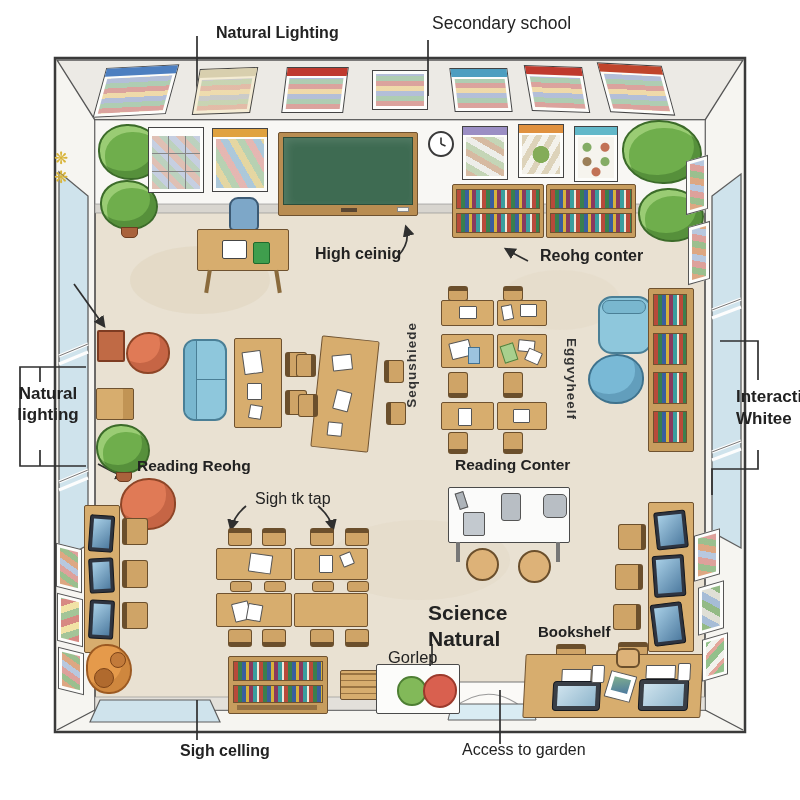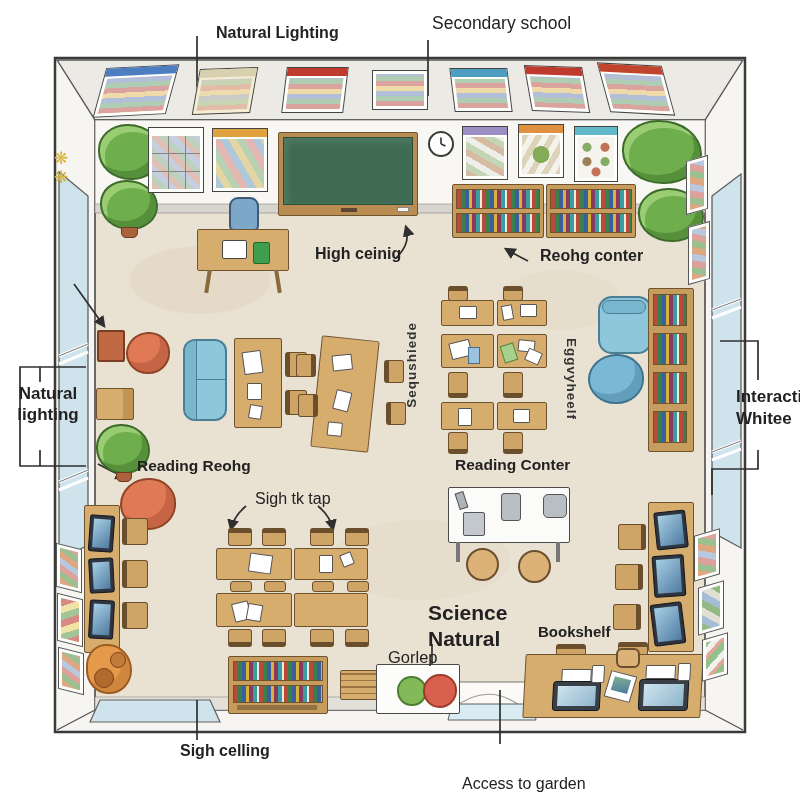--- a/index.html
+++ b/index.html
@@ -401,15 +401,15 @@
   <span class="lbl" style="left:137px;top:457px;font-size:15.5px;">Reading Reohg</span>
   <span class="lbl" style="left:455px;top:456px;font-size:15.5px;">Reading Conter</span>
   <span class="lbl big" style="left:255px;top:490px;">Sigh tk tap</span>
   <div class="abs" style="left:428px;top:600px;font-weight:700;font-size:21px;color:#222;line-height:1.25;">
     <div>Science</div>
     <div>Natural</div>
   </div>
   <span class="lbl big" style="left:388px;top:648px;font-size:16.5px;">Gorlep</span>
   <span class="lbl" style="left:538px;top:623px;font-size:15px;">Bookshelf</span>
   <span class="lbl" style="left:180px;top:742px;">Sigh celling</span>
-  <span class="lbl big" style="left:462px;top:775px;">Access to garden</span>
+  <span class="lbl big" style="left:462px;top:741px;">Access to garden</span>
 
 </div>
 
 </body></html>

